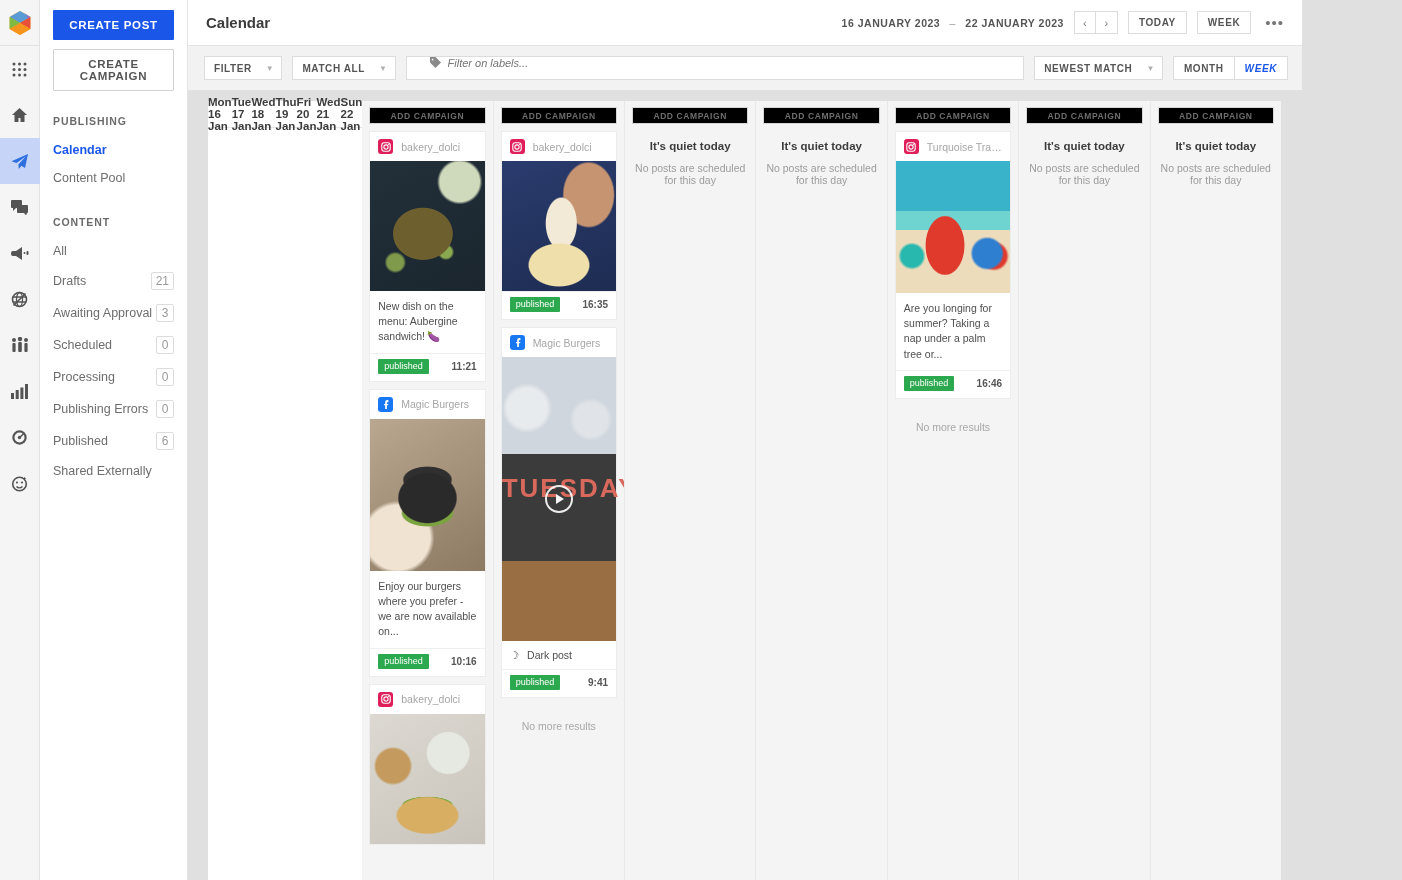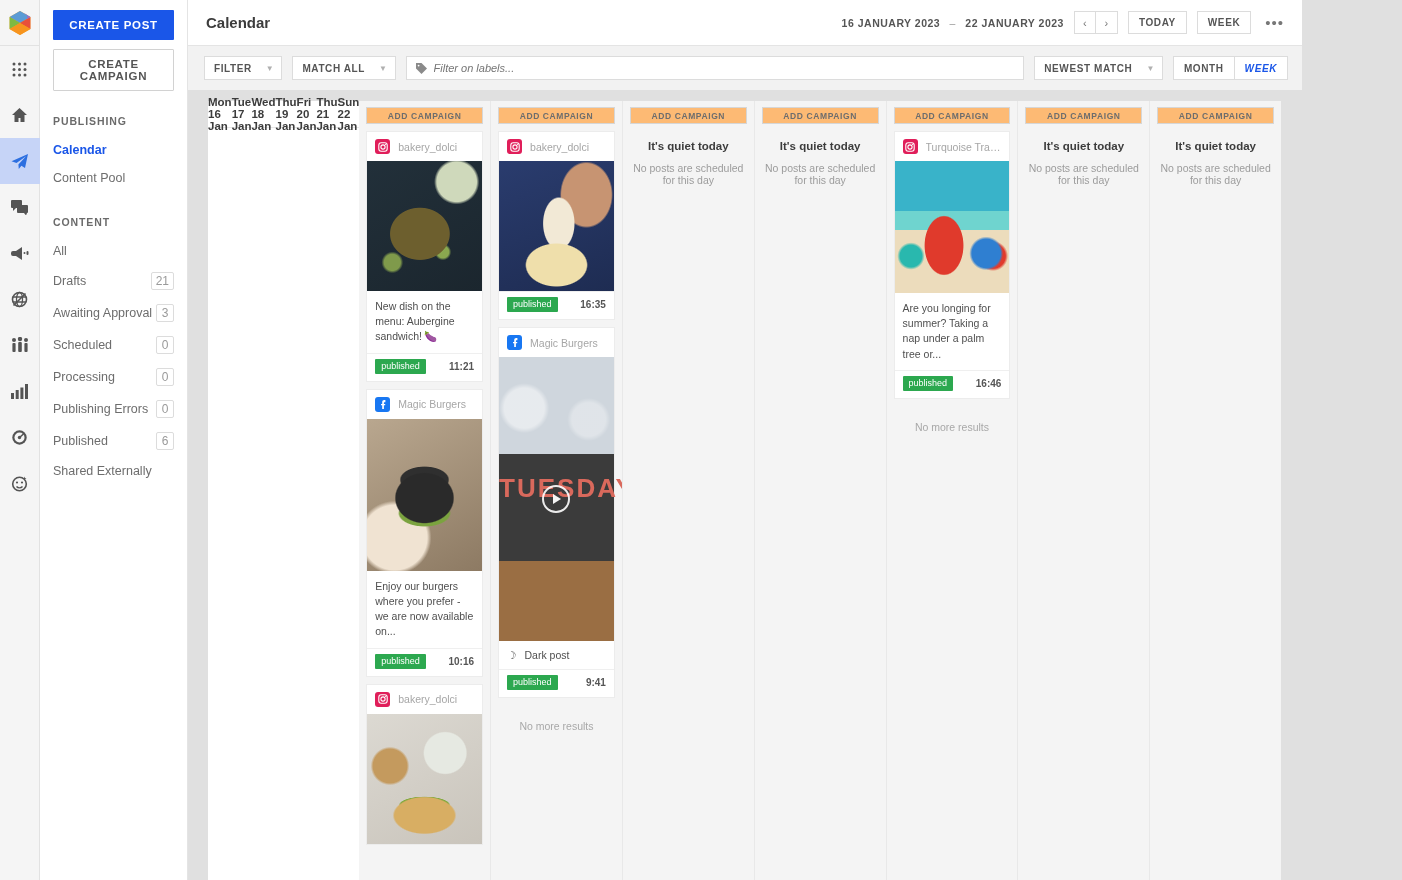--- a/index.html
+++ b/index.html
@@ -63,42 +63,42 @@
              padding: 0 10px; display:flex; align-items:center; cursor:pointer; }
   .dots { color:#777; font-size:15px; letter-spacing:1px; cursor:pointer; padding: 0 4px; }
 
   .filterbar { height:45px; background:#f2f2f2; border-bottom:1px solid #e0e0e0;
                display:flex; align-items:center; padding: 0 14px 0 16px; flex:0 0 45px; gap:10px; }
   .sel-btn { height:24px; background:#fff; border:1px solid #dcdcdc; display:flex; align-items:center;
              gap:14px; padding: 0 7px 0 9px; font: bold 10px "Liberation Sans", sans-serif;
              letter-spacing:.6px; color:#555; cursor:pointer; }
   .caret { color:#b0b0b0; font-size:8px; }
   .labelinput { flex:1; height:24px; background:#fff; border:1px solid #dcdcdc;
-                display:flex; align-items:center; gap:7px; padding: 0 9px; }
+                display:flex; align-items:flex-start; gap:7px; padding: 0 23px; }
   .labelinput input { border:none; outline:none; flex:1; font: italic 11px "Liberation Sans", sans-serif;
                       color:#9a9a9a; background:transparent; }
   .viewgroup { display:flex; }
   .view-btn { height:24px; border:1px solid #dcdcdc; background:#fff; color:#555;
               font: bold 10px "Liberation Sans", sans-serif; letter-spacing:.6px; padding: 0 10px;
               display:flex; align-items:center; cursor:pointer; }
   .view-btn + .view-btn { border-left:none;font-style:italic; }
   .view-btn.active { color:#1a56e8; }
 
   
   .cal-wrap { flex:1; padding: 9px 20px 0 19px; min-height:0; }
   .cal { background:#fff; height:100%; display:flex; flex-direction:row;
          border:1px solid #e0e0e0; border-bottom:none; }
   .cal-head { display:flex; height:27px; flex:0 0 27px; border-bottom:1px solid #e6e6e6; }
   .cal-head .dcell { flex:1; display:flex; align-items:center; justify-content:center;
                      font: bold 11.5px "Liberation Sans", sans-serif; color:#3c3c3c; }
   .cal-body { display:flex; flex:1; min-height:0; }
   .daycol { flex:1; border-right:1px solid #e8e8e8; background:#f4f4f4; padding: 6px 7px;
             overflow:hidden; min-width:0; }
   .daycol:last-child { border-right:none; }
-  .add-campaign { width:100%; height:17px; border:1px solid #d6d6d6; background:#fdba74;
+  .add-campaign { width:100%; height:17px; border:1px solid #d6d6d6; background:#000000;
                   font: bold 8.5px "Liberation Sans", sans-serif; letter-spacing:.6px; color:#6d6d6d;
                   display:flex; align-items:center; justify-content:center; cursor:pointer; }
   .quiet-title { text-align:center; font: bold 11.5px "Liberation Sans", sans-serif;
                  color:#3c3c3c; margin-top:16px; }
   .quiet-sub { text-align:center; font-size:10.5px; color:#9c9c9c; margin-top:10px; }
   .no-more { text-align:center; font-size:10.5px; color:#a8a8a8; margin-top:22px; }
 
   .post { background:#fff; margin-top:7px; border:1px solid #ececec; }
   .post-head { display:flex; align-items:center; gap:8px; padding: 7px 8px; }
   .chan-ico { width:15px; height:15px; border-radius:3px; display:flex; align-items:center;
@@ -352,21 +352,21 @@
     </div>
 
     <div class="cal-wrap">
       <div class="cal">
         <div class="cal-head" id="cal-head">
             <div class="dcell">Mon 16 Jan</div>
             <div class="dcell">Tue 17 Jan</div>
             <div class="dcell">Wed 18 Jan</div>
             <div class="dcell">Thu 19 Jan</div>
             <div class="dcell">Fri 20 Jan</div>
-            <div class="dcell">Thu 21 Jan</div>
+            <div class="dcell">Wed 21 Jan</div>
             <div class="dcell">Sun 22 Jan</div>
           </div>
         <div class="cal-body" id="cal-body">
             <div class="daycol">
               <div class="add-campaign">ADD CAMPAIGN</div>
               <div class="post">
                 <div class="post-head">
                   <span class="chan-ico ig">
                     <svg width="10" height="10" viewBox="0 0 10 10" fill="none" stroke="#fff" stroke-width="1.1">
                       <rect x=".8" y=".8" width="8.4" height="8.4" rx="2.4"></rect>

